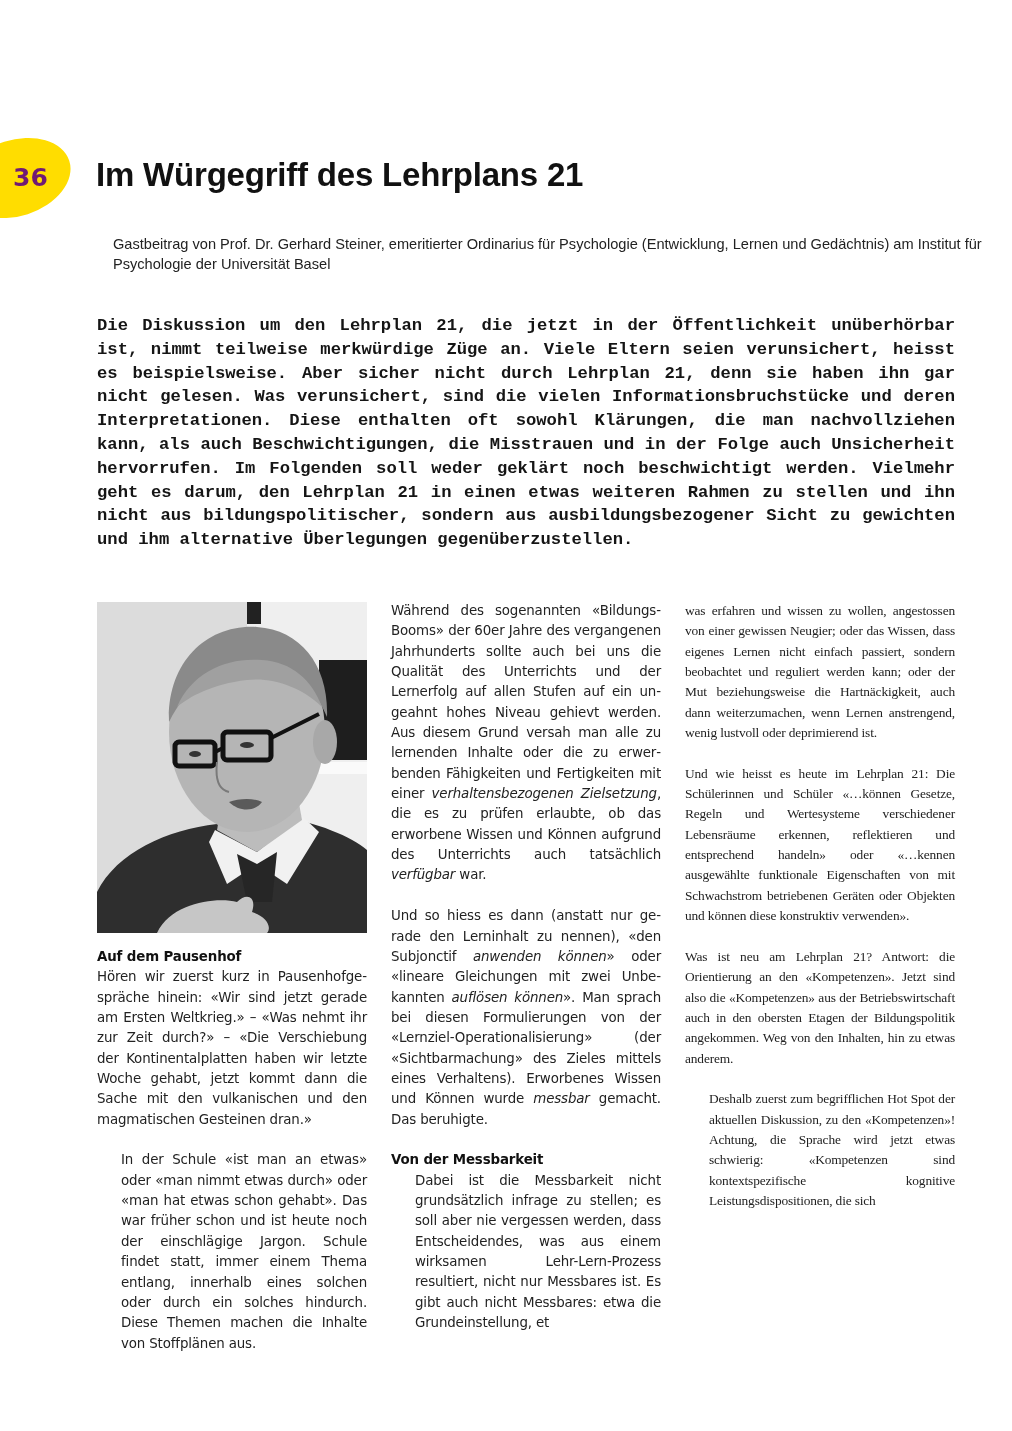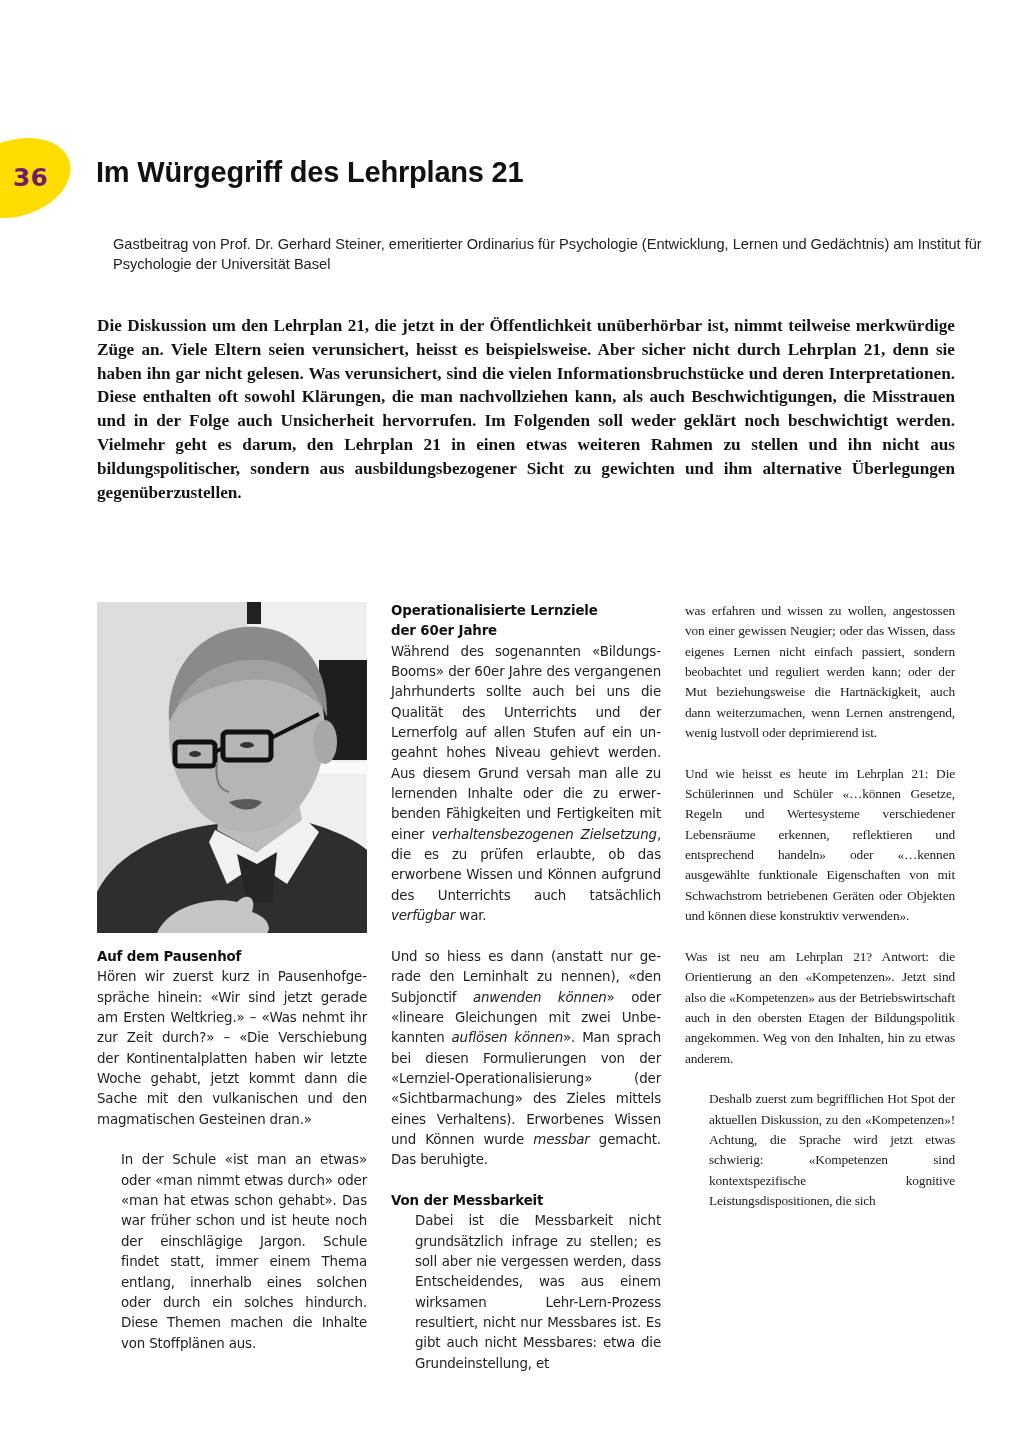--- a/index.html
+++ b/index.html
@@ -35,41 +35,41 @@
     color: #701a75;
     letter-spacing: 0px;
   }
   .title {
     position: absolute;
     left: 96px;
     top: 156px;
     margin: 0;
     font-family: "Liberation Sans", sans-serif;
     font-weight: bold;
-    font-size: 29px;
+    font-size: 33px;
     color: #111;
     letter-spacing: -0.2px;
   }
   .byline {
     position: absolute;
     left: 97px;
     top: 234px;
     width: 870px;
     font-family: "Liberation Sans", sans-serif;
     font-size: 14.6px;
     line-height: 20px;
     color: #222;
     margin-left: 16px;
   }
   .lead {
     position: absolute;
     left: 97px;
     top: 314px;
     width: 858px;
-    font-family: Liberation Serif, serif;
+    font-family: Liberation Mono, monospace;
     font-weight: bold;
     font-size: 17.2px;
     line-height: 23.8px;
     text-align: justify;
     color: #151515;
   }
   .col {
     position: absolute;
     top: 601px;
     width: 270px;
@@ -157,24 +157,20 @@
   </svg>
 </div>
 
 <div class="col col1">
   <h3>Auf dem Pausenhof</h3>
   <p>Hören wir zuerst kurz in Pausenhofge­spräche hinein: «Wir sind jetzt gerade am Ersten Weltkrieg.» – «Was nehmt ihr zur Zeit durch?» – «Die Verschie­bung der Kontinentalplatten haben wir letzte Woche gehabt, jetzt kommt dann die Sache mit den vulkanischen und den magmatischen Gesteinen dran.»</p>
   <p>In der Schule «ist man an etwas» oder «man nimmt etwas durch» oder «man hat etwas schon gehabt». Das war frü­her schon und ist heute noch der ein­schlägige Jargon. Schule findet statt, immer einem Thema entlang, inner­halb eines solchen oder durch ein sol­ches hindurch. Diese Themen machen die Inhalte von Stoffplänen aus.</p>
 </div>
 
 <div class="col col2">
-  <h3>
-    <span>Operationalisierte Lernziele</span><br>
-    <span>der 60er Jahre</span>
-  </h3>
   <p><span>Während des sogenannten «Bildungs­Booms» der 60er Jahre des vergange­nen Jahrhunderts sollte auch bei uns die Qualität des Unterrichts und der Lernerfolg auf allen Stufen auf ein un­geahnt hohes Niveau gehievt werden. Aus diesem Grund versah man alle zu lernenden Inhalte oder die zu erwer­benden Fähigkeiten und Fertigkeiten mit einer </span><em>verhaltensbezogenen Ziel­setzung</em><span>, die es zu prüfen erlaubte, ob das erworbene Wissen und Können aufgrund des Unterrichts auch tatsäch­lich </span><em>verfügbar</em><span> war.</span></p>
   <p><span>Und so hiess es dann (anstatt nur ge­rade den Lerninhalt zu nennen), «den Subjonctif </span><em>anwenden können</em><span>» oder «lineare Gleichungen mit zwei Unbe­kannten </span><em>auflösen können</em><span>». Man sprach bei diesen Formulierungen von der «Lernziel-Operationalisierung» (der «Sichtbarmachung» des Zieles mittels eines Verhaltens). Erworbenes Wissen und Können wurde </span><em>messbar</em><span> gemacht. Das beruhigte.</span></p>
   <h3>Von der Messbarkeit</h3>
   <p>Dabei ist die Messbarkeit nicht grund­sätzlich infrage zu stellen; es soll aber nie vergessen werden, dass Entschei­dendes, was aus einem wirksamen Lehr-Lern-Prozess resultiert, nicht nur Messbares ist. Es gibt auch nicht Mess­bares: etwa die Grundeinstellung, et­</p>
 </div>
 
 <div class="col col3">
   <p>was erfahren und wissen zu wollen, angestossen von einer gewissen Neu­gier; oder das Wissen, dass eigenes Lernen nicht einfach passiert, sondern beobachtet und reguliert werden kann; oder der Mut beziehungsweise die Hartnäckigkeit, auch dann weiter­zumachen, wenn Lernen anstrengend, wenig lustvoll oder deprimierend ist.</p>
   <p>Und wie heisst es heute im Lehrplan 21: Die Schülerinnen und Schüler «…kön­nen Gesetze, Regeln und Wertesyste­me verschiedener Lebensräume erken­nen, reflektieren und entsprechend handeln» oder «…kennen ausgewählte funktionale Eigenschaften von mit Schwachstrom betriebenen Geräten oder Objekten und können diese kon­struktiv verwenden».</p>
   <p>Was ist neu am Lehrplan 21? Antwort: die Orientierung an den «Kompeten­zen». Jetzt sind also die «Kompeten­zen» aus der Betriebswirtschaft auch in den obersten Etagen der Bildungs­politik angekommen. Weg von den Inhalten, hin zu etwas anderem.</p>

